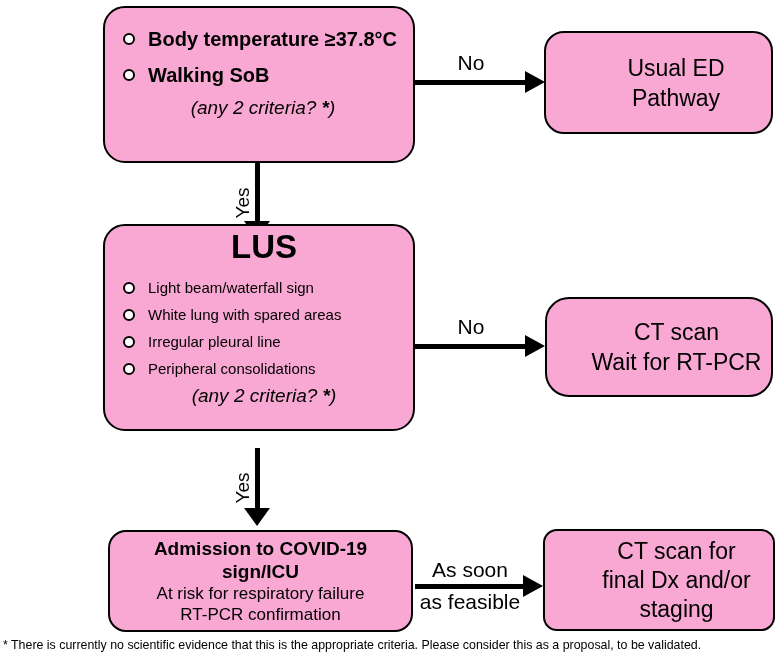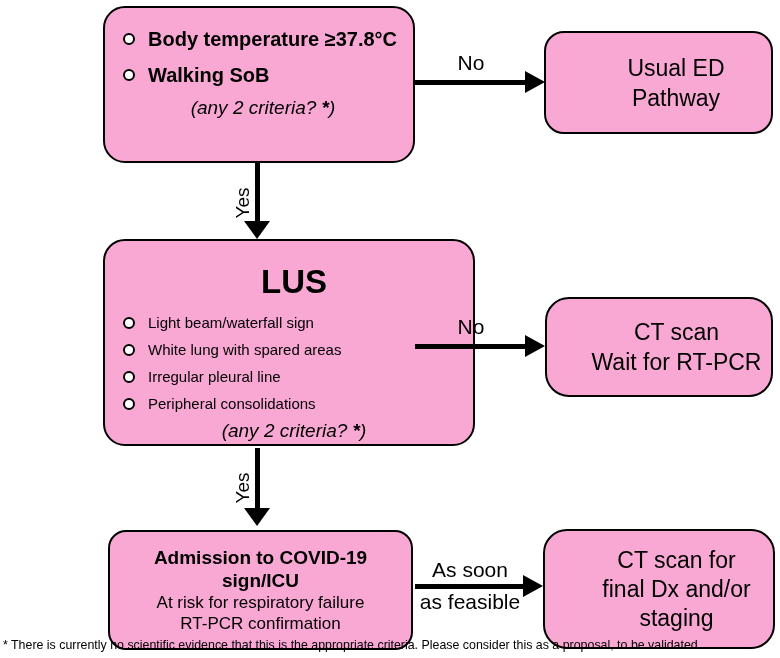--- a/index.html
+++ b/index.html
@@ -14,35 +14,35 @@
   #criteria-box .brow{height:36px;font-weight:bold;font-size:20px;}
   .bullet{width:8px;height:8px;border:2px solid #000;border-radius:50%;flex:0 0 auto;background:#fff;}
   .note{font-style:italic;font-size:19px;text-align:center;font-weight:normal;}
   #criteria-box .note{margin-top:4px;}
   .star{font-weight:bold;}
 
   
   #usual-ed-box{left:544px;top:31px;width:229px;height:103px;font-size:23px;line-height:30px;border-radius:20px;}
 
   
-  #lus-box{left:103px;top:239px;width:372px;height:207px;padding:20px 8px 0 18px;}
+  #lus-box{left:103px;top:224px;width:312px;height:207px;padding:0 8px 0 18px;}
   .lus-title{text-align:center;font-weight:bold;font-size:33px;margin:2px 0 8px 0;}
   #lus-box .brow{height:27px;font-size:15px;}
   #lus-box .note{margin-top:3px;}
 
   
   #ct-wait-box{left:545px;top:297px;width:228px;height:100px;font-size:23px;line-height:30px;border-radius:24px;}
 
   
-  #admission-box{left:108px;top:530px;width:305px;height:120px;border-radius:18px;padding:6px 4px;}
+  #admission-box{left:108px;top:530px;width:305px;height:102px;border-radius:18px;padding:6px 4px;}
   .adm-title{font-weight:bold;font-size:19px;line-height:23px;}
   .adm-sub{font-size:17px;line-height:21px;}
 
   
-  #ct-final-box{left:543px;top:529px;width:232px;height:120px;font-size:23px;line-height:29px;border-radius:24px;}
+  #ct-final-box{left:543px;top:529px;width:232px;height:102px;font-size:23px;line-height:29px;border-radius:14px;}
 
   
   .hline{position:absolute;height:5px;background:#000;}
   .vline{position:absolute;width:5px;background:#000;}
   .head-right{position:absolute;width:0;height:0;border-top:11px solid transparent;border-bottom:11px solid transparent;border-left:20px solid #000;}
   .head-down{position:absolute;width:0;height:0;border-left:13px solid transparent;border-right:13px solid transparent;border-top:18px solid #000;}
   .alabel{position:absolute;font-size:21px;text-align:center;}
   .ylabel{position:absolute;width:44px;height:20px;font-size:19px;text-align:center;transform:rotate(-90deg);transform-origin:center;line-height:20px;}
 
   

